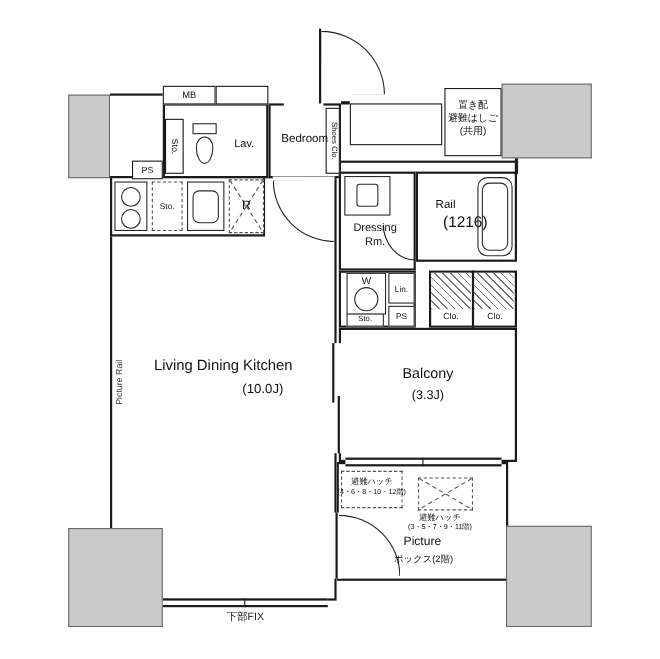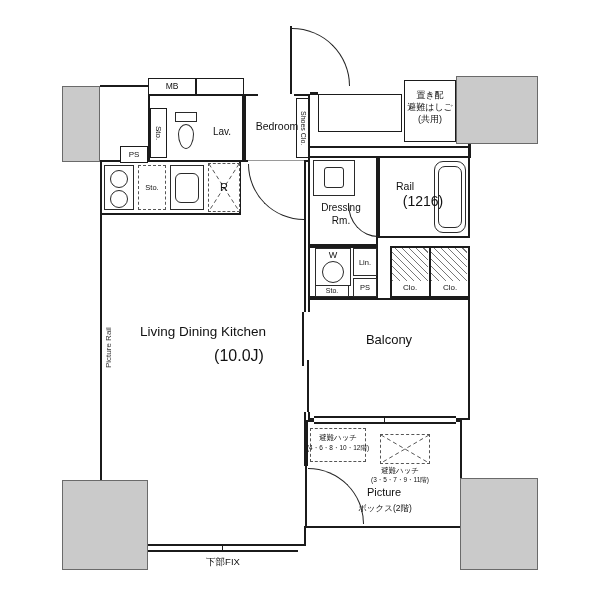--- a/index.html
+++ b/index.html
@@ -116,23 +116,24 @@
 
   <div class="abs dash" style="left:310px;top:428px;width:56px;height:34px;"></div>
   <div class="abs dash" style="left:380px;top:434px;width:50px;height:30px;">
     <svg width="48" height="28" viewBox="0 0 48 28" style="position:absolute;left:0;top:0;">
       <line x1="0" y1="0" x2="48" y2="28" stroke="#555" stroke-width="1" stroke-dasharray="4 3"></line>
       <line x1="48" y1="0" x2="0" y2="28" stroke="#555" stroke-width="1" stroke-dasharray="4 3"></line>
     </svg>
   </div>
 
   <div class="abs lbl" style="left:103px;top:324px;width:200px;font-size:13.5px;">Living Dining Kitchen</div>
-  <div class="abs lbl" style="left:103px;top:346px;width:228px;font-size:16px;padding-left:44px;">(10.0J)</div>
+  <div class="abs lbl" style="left:103px;top:346px;width:228px;font-size:12px;padding-left:44px;">(10.0J)</div>
 
   <div class="abs lbl" style="left:309px;top:332px;width:160px;font-size:13px;">Balcony</div>
+  <div class="abs lbl" style="left:309px;top:354px;width:160px;font-size:11.5px;">(3.3J)</div>
 
   <div class="abs lbl" style="left:244px;top:120px;width:66px;font-size:10.5px;">Bedroom</div>
   <div class="abs lbl" style="left:200px;top:126px;width:44px;font-size:10px;">Lav.</div>
 
   <div class="abs lbl" style="left:380px;top:180px;width:50px;font-size:10.5px;">Rail</div>
   <div class="abs lbl" style="left:396px;top:193px;width:54px;font-size:14px;">(1216)</div>
 
   <div class="abs lbl" style="left:309px;top:202px;width:64px;font-size:10px;">Dressing</div>
   <div class="abs lbl" style="left:309px;top:215px;width:64px;font-size:10px;">Rm.</div>
 

